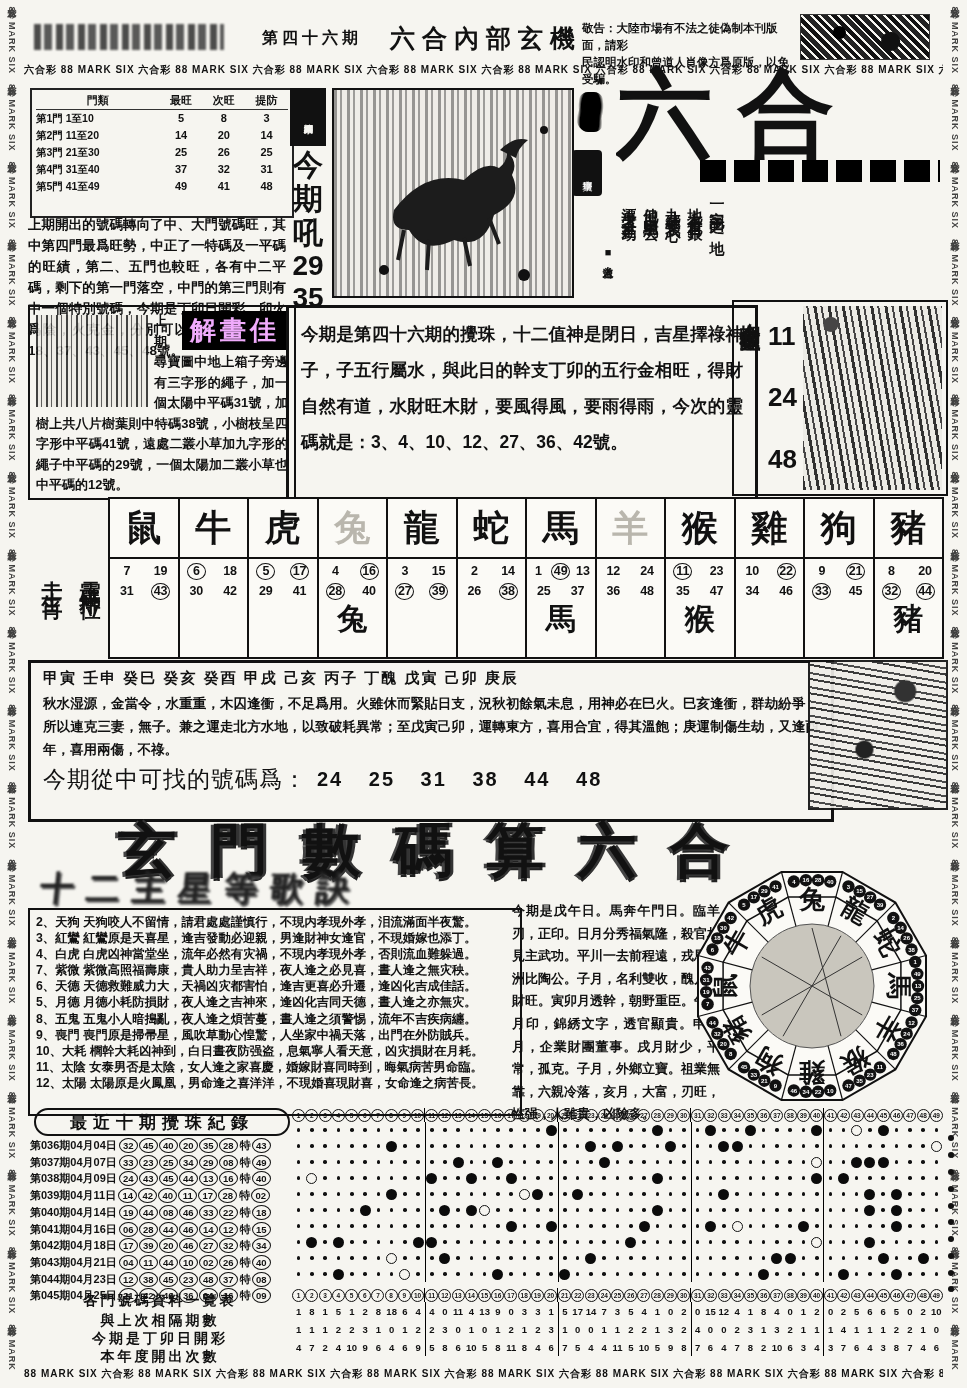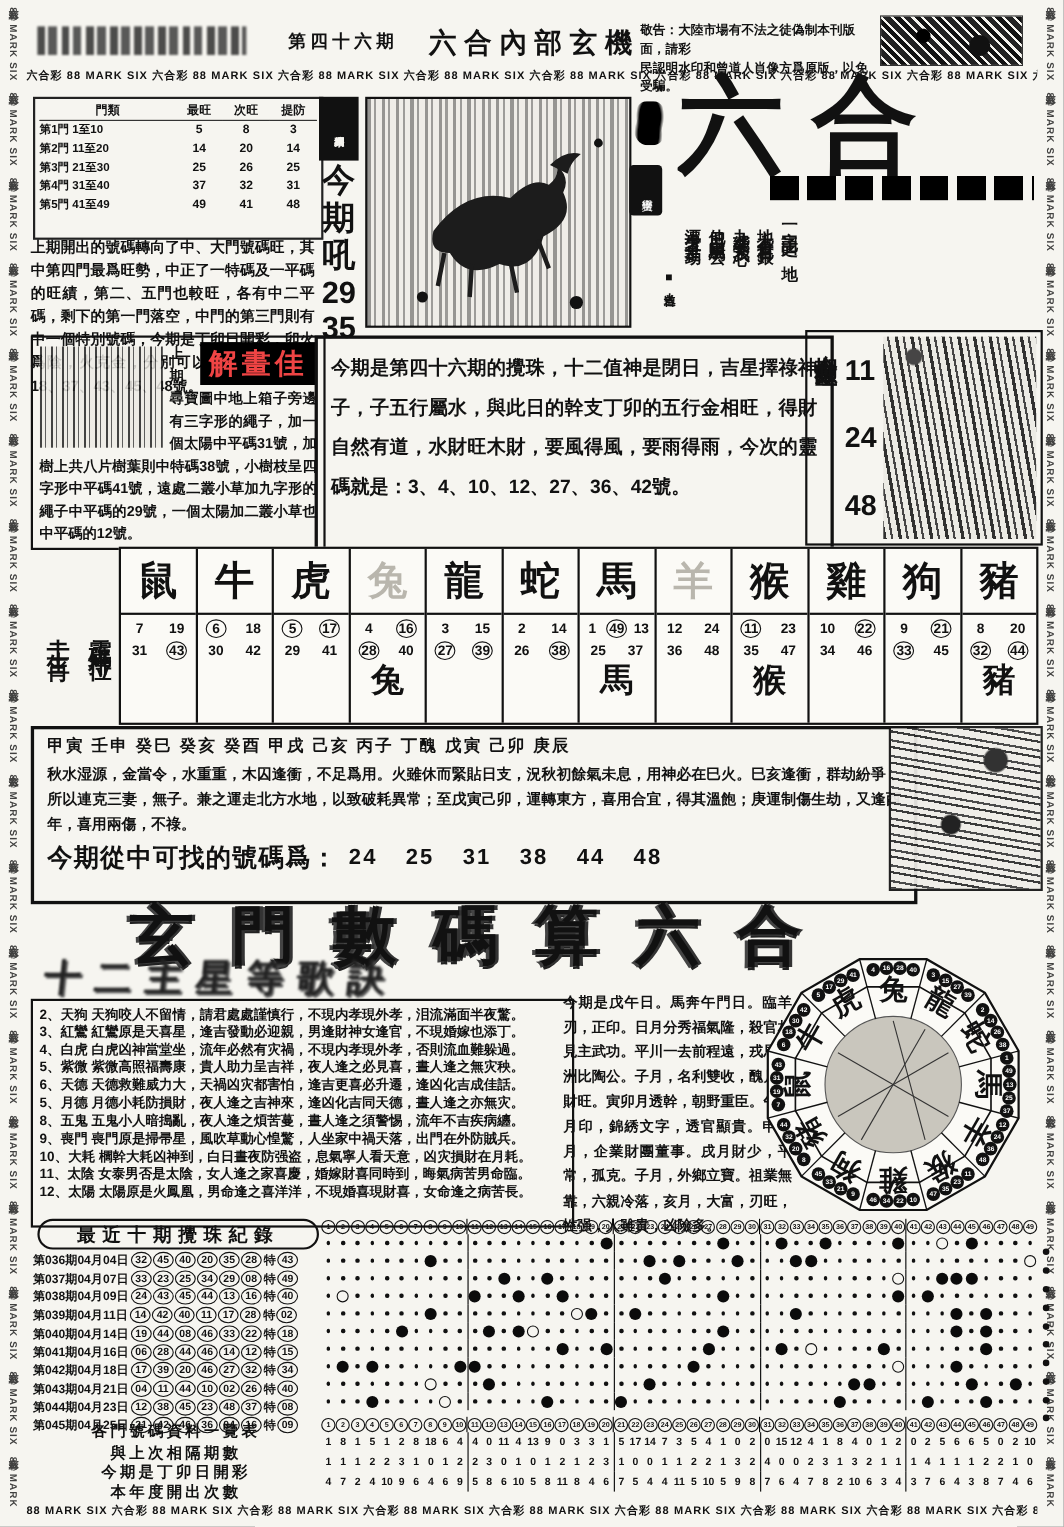--- a/index.html
+++ b/index.html
@@ -45,21 +45,21 @@
   .bigtitle{font-size:96px;font-weight:bold;letter-spacing:26px;line-height:96px;white-space:nowrap;}
   .deckbar{background:repeating-linear-gradient(90deg,#000 0 26px,#f6f5f0 26px 34px);height:22px;}
   .poem{writing-mode:vertical-rl;font-size:15px;font-weight:bold;letter-spacing:3px;line-height:22px;height:250px;}
   .poemsig{writing-mode:vertical-rl;font-size:11px;font-weight:bold;}
   .seal{width:30px;height:46px;background:#111;color:#fff;writing-mode:vertical-rl;
         font-size:10px;display:flex;align-items:center;justify-content:center;border-radius:4px;}
   .blob{background:radial-gradient(ellipse at 50% 35%,#000 0 45%,transparent 60%),
                radial-gradient(ellipse at 45% 75%,#000 0 40%,transparent 55%);}
   
   #jiebox{left:28px;top:305px;width:252px;height:185px;border:2px solid #111;padding:4px 6px 2px;}
-  .jietitle{float:right;background:#000;color:#ef4444;font-size:26px;font-weight:bold;
+  .jietitle{float:right;background:#000;color:#f0abfc;font-size:26px;font-weight:bold;
             padding:2px 8px;letter-spacing:4px;margin:0 0 2px 6px;}
   .jieimg{float:left;width:112px;height:92px;margin:4px 6px 2px 0;
           background:repeating-linear-gradient(90deg,#222 0 2px,#eceae4 2px 5px,#444 5px 6px,#eceae4 6px 10px);
           opacity:.85;}
   #jiebox p{margin:0;font-size:13px;font-weight:bold;line-height:20.5px;text-align:justify;}
   #parabox{left:286px;top:305px;width:442px;height:185px;border:3px solid #111;padding:8px 12px;}
   #parabox p{margin:0;font-size:17.5px;font-weight:bold;line-height:36px;text-align:justify;}
   #goldbox{left:732px;top:300px;width:212px;height:192px;border:2px solid #111;display:flex;}
   .goldlabel{writing-mode:vertical-rl;font-size:21px;font-weight:bold;letter-spacing:2px;padding:4px 2px 0 2px;}
   .goldnums{display:flex;flex-direction:column;justify-content:space-around;font-size:26px;font-weight:bold;padding:4px 2px;}
@@ -80,21 +80,21 @@
   .znums{display:flex;flex-wrap:wrap;align-items:center;justify-content:center;padding:2px 0;min-height:40px;}
   .znum{flex:0 0 50%;text-align:center;font-size:12.5px;font-weight:bold;line-height:17px;}
   .znum.w3{flex:0 0 33%;}
   .znum .ring{display:inline-block;min-width:17px;height:15px;line-height:14px;border:1.6px solid #111;border-radius:50%;}
   .zbig{flex:1;display:flex;align-items:flex-start;justify-content:center;font-size:30px;font-weight:bold;line-height:32px;}
   
   #bazibox{left:28px;top:660px;width:776px;height:146px;border:3px solid #111;padding:6px 12px 4px;}
   .bazil1{font-size:15px;font-weight:bold;letter-spacing:2px;margin:0 0 4px;}
   .bazibody{font-size:13.5px;font-weight:bold;line-height:23px;text-align:justify;margin:0;}
   .findline{display:flex;align-items:center;margin-top:3px;}
-  .findlabel{font-size:23px;font-weight:bold;letter-spacing:1px;}
+  .findlabel{font-size:23px;font-weight:normal;letter-spacing:1px;}
   .findnums{font-size:20px;font-weight:bold;letter-spacing:2px;margin-left:10px;word-spacing:18px;}
   #inkbox{left:808px;top:660px;width:136px;height:146px;border:2px solid #111;
      background:radial-gradient(circle at 70% 20%,#222 0 10px,transparent 12px),
        radial-gradient(circle at 40% 60%,#111 0 8px,transparent 10px),
        repeating-linear-gradient(10deg,#2b2b2b 0 2px,#efede8 2px 6px,#3c3c3c 6px 8px,#efede8 8px 14px);
      opacity:.92;}
   
   .headline{font-size:58px;font-weight:bold;letter-spacing:34px;white-space:nowrap;
             filter:blur(.6px);text-shadow:3px 0 0 #333,-3px 1px 0 #444,0 3px 0 #222;}
   .subhead{font-size:34px;font-weight:bold;letter-spacing:12px;color:#222;
@@ -395,21 +395,21 @@
 </div>
 <div class="abs" id="inkbox"></div>
 
 <div class="abs headline" style="left:118px;top:812px;">玄門數碼算六合</div>
 <div class="abs subhead" style="left:40px;top:866px;">十二主星等歌訣</div>
 
 <div class="abs" id="starbox">
       <div class="staritem">2、天狗 天狗咬人不留情，請君處處謹慎行，不現内孝現外孝，泪流滿面半夜驚。</div>
       <div class="staritem">3、紅鸞 紅鸞原是天喜星，逢吉發動必迎親，男逢財神女逢官，不現婚嫁也添丁。</div>
       <div class="staritem">4、白虎 白虎凶神當堂坐，流年必然有灾禍，不現内孝現外孝，否則流血難躲過。</div>
-      <div class="staritem">5、紫微 紫微高照福壽康，貴人助力呈吉祥，夜人逢之必見喜，晝人逢之無灾秧。</div>
+      <div class="staritem">7、紫微 紫微高照福壽康，貴人助力呈吉祥，夜人逢之必見喜，晝人逢之無灾秧。</div>
       <div class="staritem">6、天德 天德救難威力大，天禍凶灾都害怕，逢吉更喜必升遷，逢凶化吉成佳話。</div>
       <div class="staritem">5、月德 月德小耗防損財，夜人逢之吉神來，逢凶化吉同天德，晝人逢之亦無灾。</div>
       <div class="staritem">8、五鬼 五鬼小人暗搗亂，夜人逢之煩苦蔓，晝人逢之須警惕，流年不吉疾病纏。</div>
       <div class="staritem">9、喪門 喪門原是掃帚星，風吹草動心惶驚，人坐家中禍天落，出門在外防賊兵。</div>
       <div class="staritem">10、大耗 櫚幹大耗凶神到，白日晝夜防强盗，息氣寧人看天意，凶灾損財在月耗。</div>
       <div class="staritem">11、太陰 女泰男否是太陰，女人逢之家喜慶，婚嫁財喜同時到，晦氣病苦男命臨。</div>
       <div class="staritem">12、太陽 太陽原是火鳳凰，男命逢之喜洋洋，不現婚喜現財喜，女命逢之病苦長。</div>
     </div>
 <div class="abs" id="wuxing">今期是戊午日。馬奔午門日。臨羊刃，正印。日月分秀福氣隆，殺官相見主武功。平川一去前程遠，戎馬西洲比陶公。子月，名利雙收，醜月，財旺。寅卯月透幹，朝野重臣。午未月印，錦綉文字，透官顯貴。申酉月，企業財團董事。戌月財少，平常，孤克。子月，外鄉立寶。祖業無靠，六親冷落，亥月，大富，刃旺，性强，人雖貴，凶險多。</div>
 <div class="abs" id="wheel"><svg width="288" height="248" viewBox="0 0 288 248">

